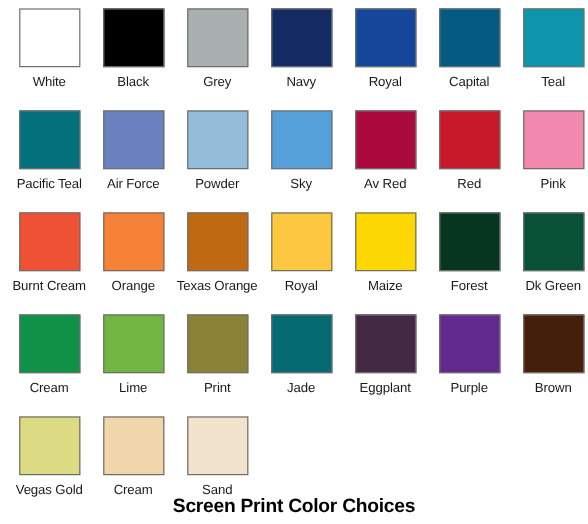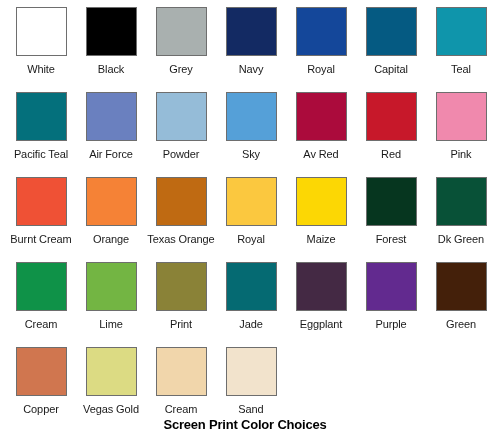--- a/index.html
+++ b/index.html
@@ -63,21 +63,21 @@
     white-space: nowrap;
     color: #1a1a1a;
   }
 
   .chart-title {
     position: absolute;
     left: 0;
     right: 0;
     bottom: 5px;
     text-align: center;
-    font-size: 13px;
+    font-size: 16px;
     font-weight: bold;
     letter-spacing: -0.2px;
     color: #000000;
   }
 </style>
 </head>
 <body>
 
 <div class="sheet">
 
@@ -185,25 +185,21 @@
       <div class="swatch-cell">
         <div class="swatch-chip" style="background-color: rgb(68, 41, 68);"></div>
         <div class="swatch-label">Eggplant</div>
       </div>
       <div class="swatch-cell">
         <div class="swatch-chip" style="background-color: rgb(98, 42, 143);"></div>
         <div class="swatch-label">Purple</div>
       </div>
       <div class="swatch-cell">
         <div class="swatch-chip" style="background-color: rgb(68, 32, 10);"></div>
-        <div class="swatch-label">Green</div>
-      </div>
-      <div class="swatch-cell">
-        <div class="swatch-chip" style="background-color: rgb(208, 118, 79);"></div>
-        <div class="swatch-label">Copper</div>
+        <div class="swatch-label">Brown</div>
       </div>
       <div class="swatch-cell">
         <div class="swatch-chip" style="background-color: rgb(220, 219, 131);"></div>
         <div class="swatch-label">Vegas Gold</div>
       </div>
       <div class="swatch-cell">
         <div class="swatch-chip" style="background-color: rgb(241, 214, 171);"></div>
         <div class="swatch-label">Cream</div>
       </div>
       <div class="swatch-cell">

